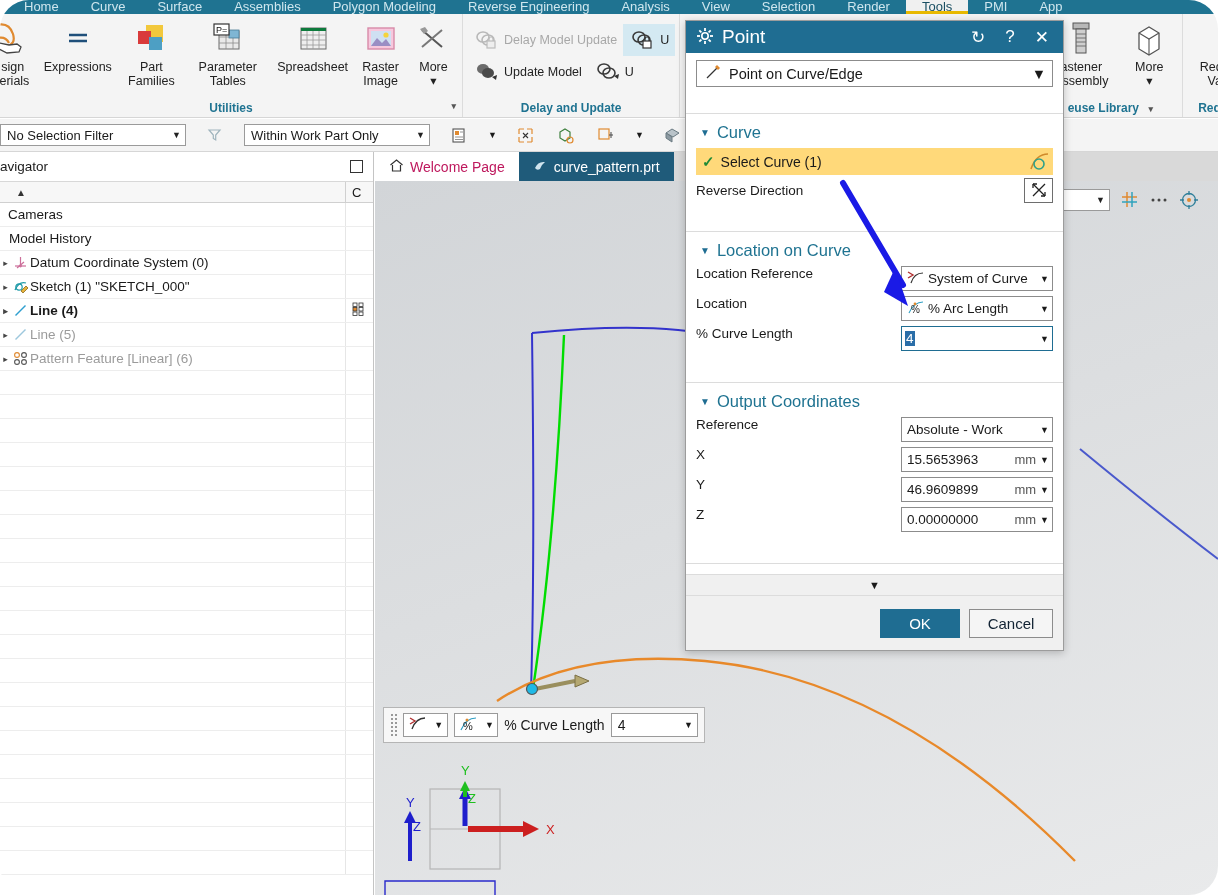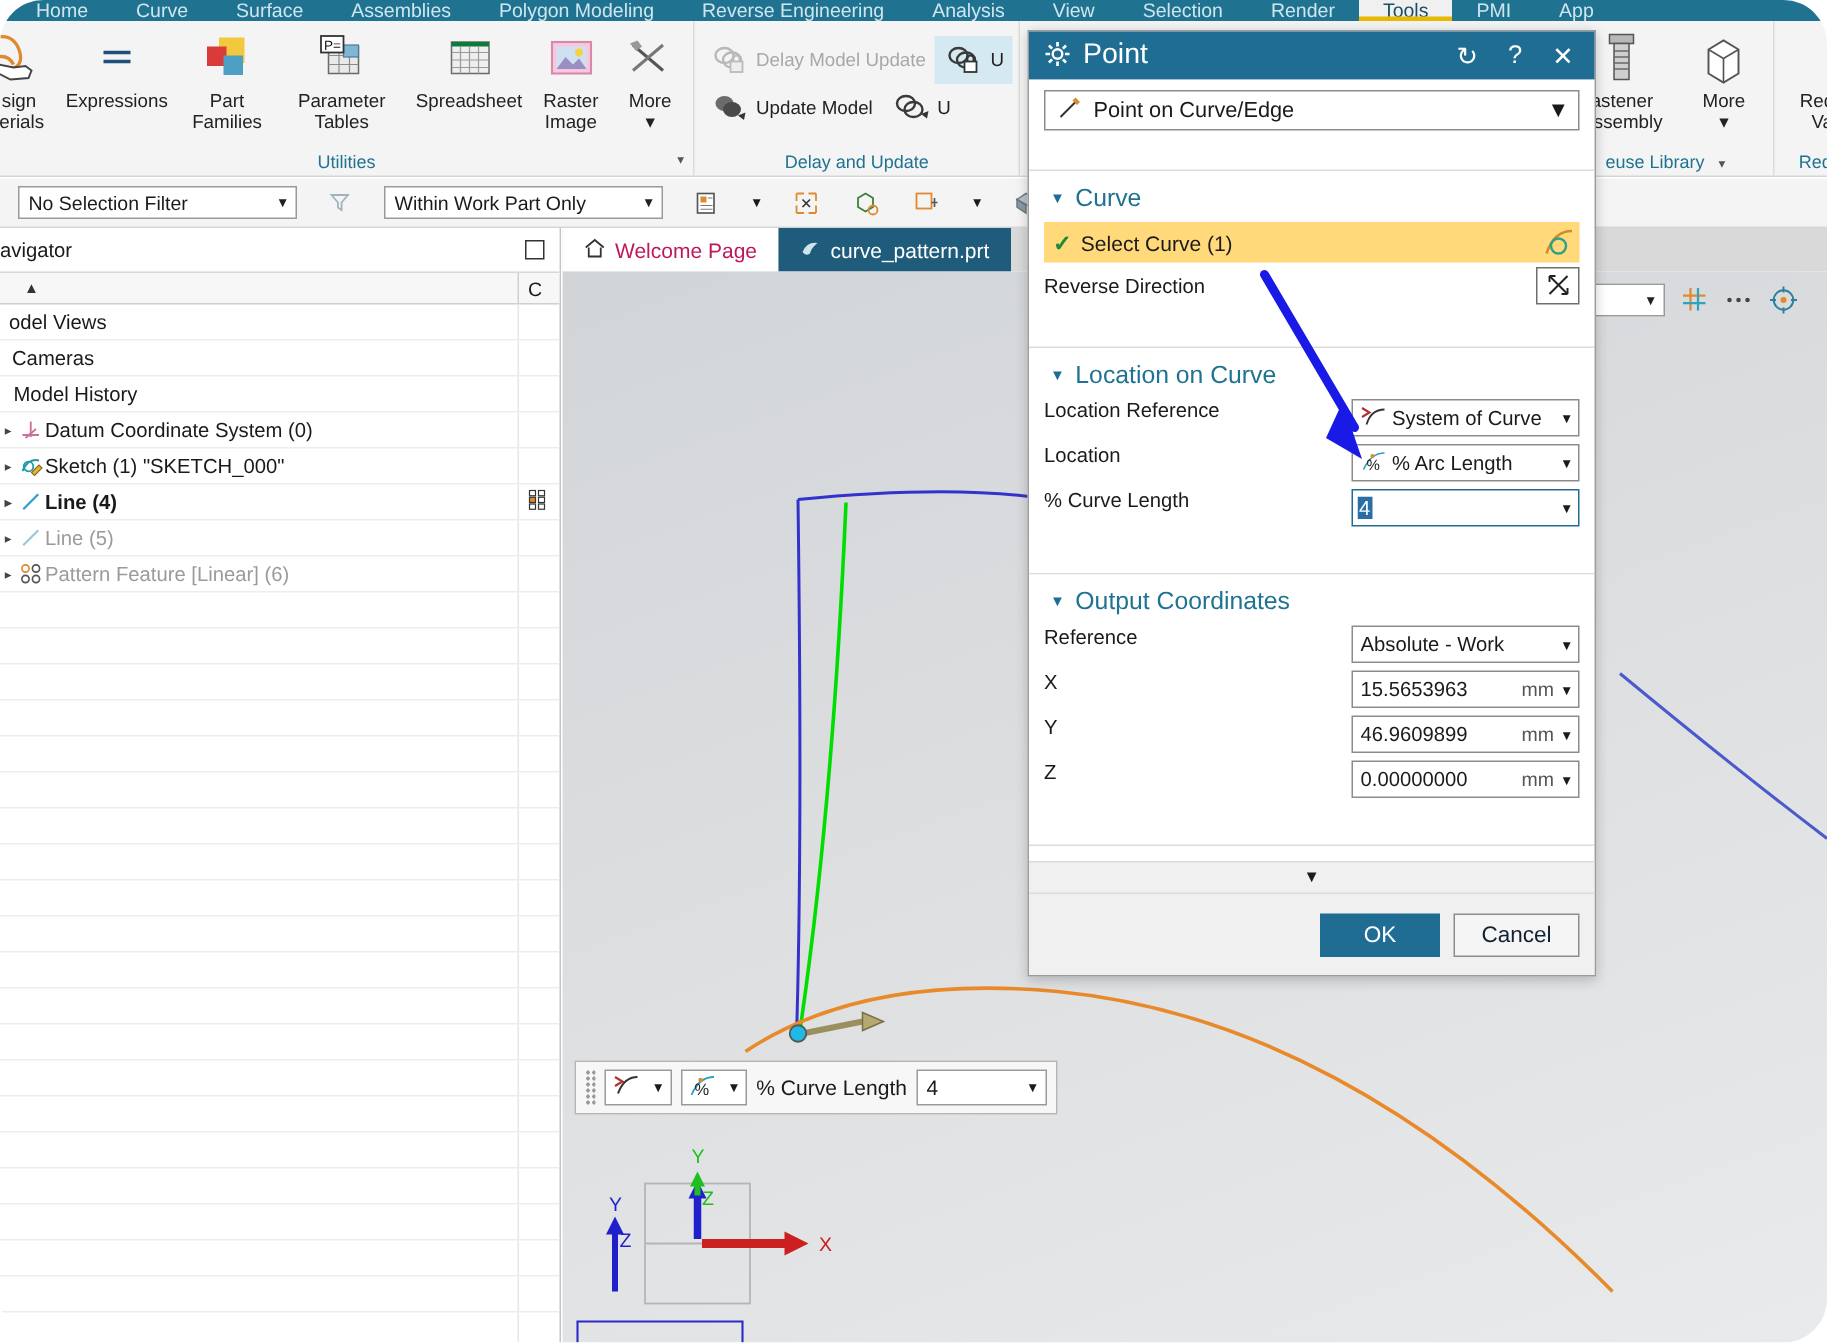--- a/index.html
+++ b/index.html
@@ -29,39 +29,39 @@
 
   
   .ribbon-body {
     position: absolute; left: 0; top: 14px; width: 1218px; height: 104px;
     background: #f4f4f4; border-bottom: 1px solid #d6d6d6;
     display: flex; align-items: stretch;
   }
   .rgroup { position: relative; display: flex; flex-direction: column;
     border-right: 1px solid #dcdcdc; padding: 2px 4px 0 4px; }
   .rgroup-items { display: flex; align-items: flex-start; flex: 1; }
-  .rgroup-label { text-align: center; font-size: 12px; color: #1f7391; padding-bottom: 2px; }
+  .rgroup-label { text-align: center; font-size: 12px; color: #1f7391; padding-bottom: 2px; font-weight: bold; }
   .rgroup-label .arrow { color: #555; margin-left: 6px; font-size: 9px; }
   .rbtn {
     display: flex; flex-direction: column; align-items: center;
     width: 72px; padding: 2px 2px; cursor: default;
   }
   .rbtn .ricon { height: 42px; display: flex; align-items: center; justify-content: center; }
   .rbtn .rlabel { font-size: 12.5px; line-height: 14px; text-align: center; color: #222; }
   .rbtn.small { width: auto; flex-direction: row; align-items: center; padding: 3px 6px; }
   .rbtn.small .ricon { height: 26px; width: 28px; }
   .rbtn.small .rlabel { text-align: left; margin-left: 3px; white-space: nowrap; }
   .rbtn.disabled .rlabel { color: #a8a8a8; }
   .rbtn.hl { background: #d4e9f2; }
 
   
   .selbar {
     position: absolute; left: 0; top: 119px; width: 1218px; height: 33px;
     background: #f4f4f4; border-bottom: 1px solid #d6d6d6;
-    display: flex; align-items: center; padding-left: 12px; gap: 18px;
+    display: flex; align-items: center; padding-left: 0; gap: 18px;
   }
   .combo {
     background: #fff; border: 1px solid #9a9a9a; height: 22px;
     display: flex; align-items: center; justify-content: space-between;
     padding: 0 4px 0 6px; font-size: 13px; white-space: nowrap; overflow: hidden;
   }
   .combo .caret { font-size: 9px; color: #222; margin-left: 8px; }
   .tbicon { width: 22px; height: 22px; display: flex; align-items: center; justify-content: center; }
 
   
@@ -479,24 +479,20 @@
     <div class="nav-title">
       <span>avigator</span>
       <span class="pin"></span>
     </div>
     <div class="nav-colhdr">
       <span class="sortarrow">▲</span>
       <span class="csep"></span>
       <span class="clabel">C</span>
     </div>
 
-    <div class="navrow" style="padding-left:6px">
-      <span class="vsep"></span>
-      <span>odel Views</span>
-    </div>
     <div class="navrow" style="padding-left:8px">
       <span class="vsep"></span>
       <span>Cameras</span>
     </div>
     <div class="navrow" style="padding-left:9px">
       <span class="vsep"></span>
       <span>Model History</span>
     </div>
 
     <div class="navrow">

